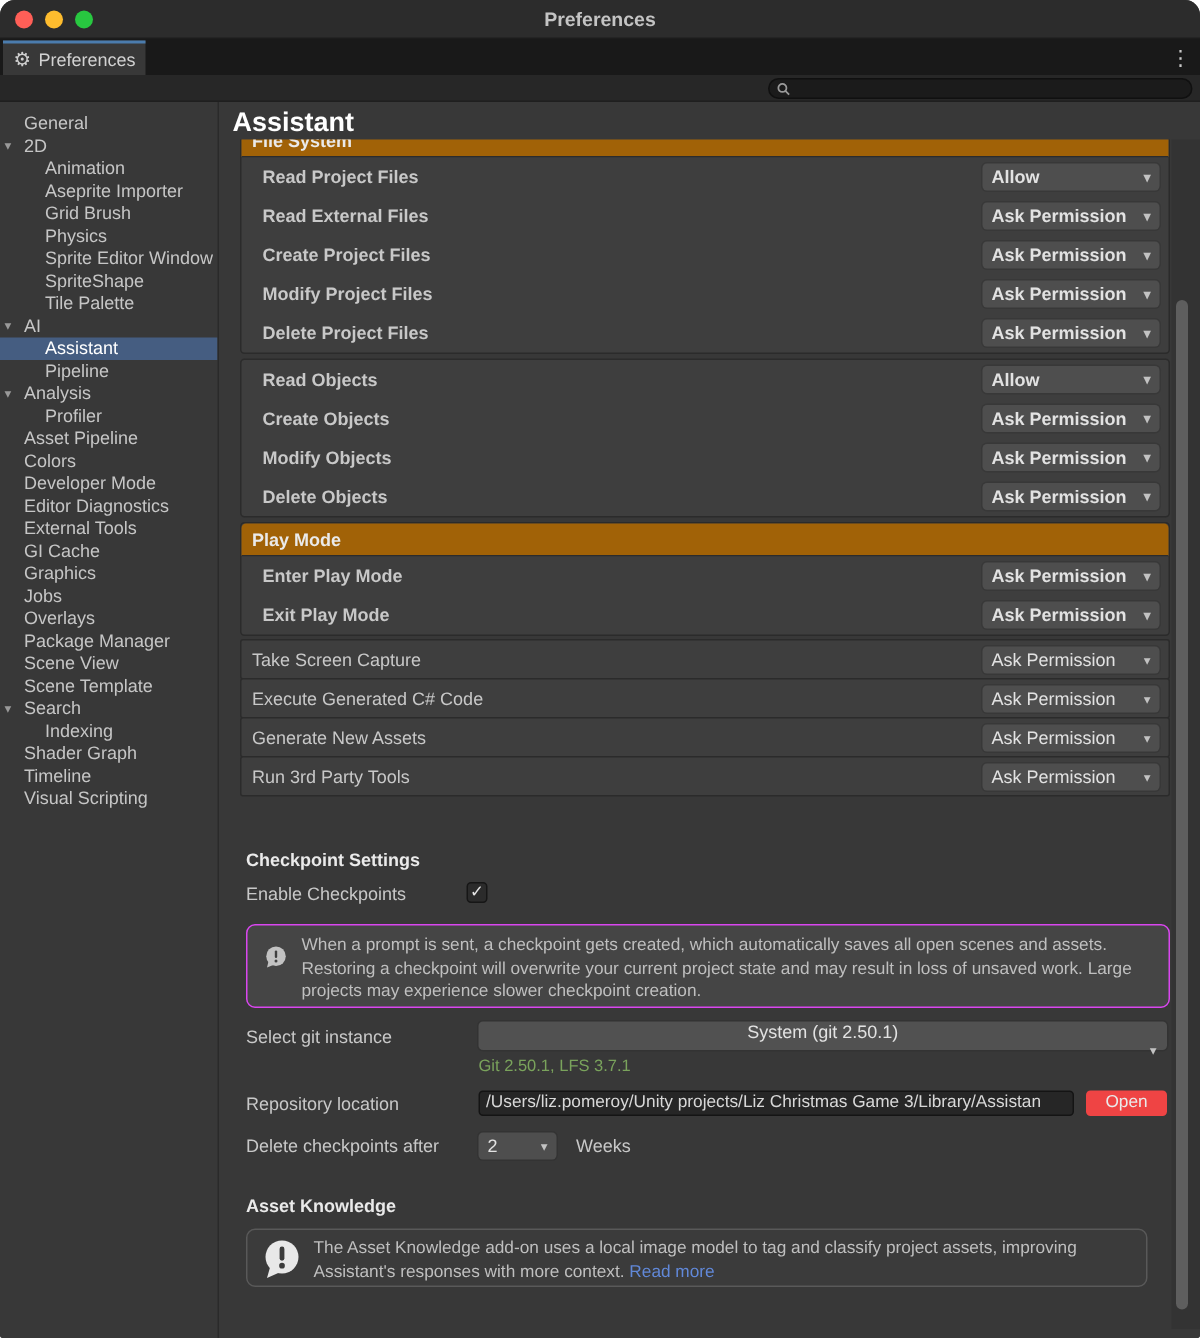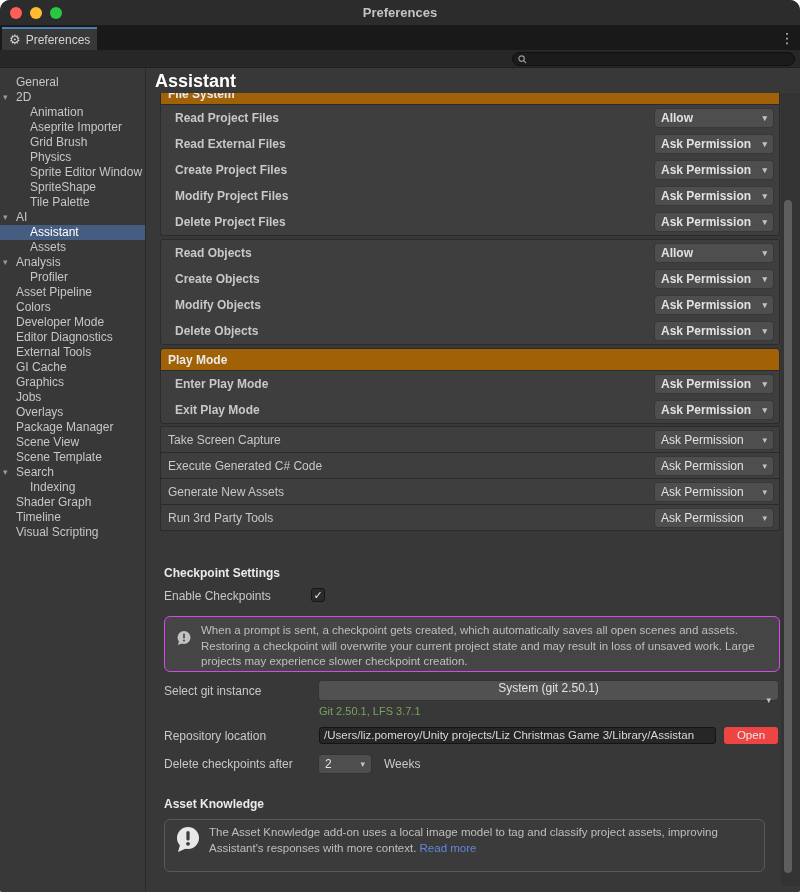--- a/index.html
+++ b/index.html
@@ -89,21 +89,21 @@
                 border:1px solid #141414; border-radius:3px; color:#d8d8d8; font-size:11.5px;
                 line-height:15px; padding:0 4px; white-space:nowrap; overflow:hidden; }
   .open-btn { position:absolute; left:577px; top:659px; width:54px; height:17px; background:#ef4444;
               border-radius:3px; color:#eaeaea; font-size:11.5px; line-height:17px; text-align:center; }
   .small-dd { position:absolute; left:172px; top:687px; width:52px; height:18px; background:#4e4e4e;
               border-radius:3px; display:flex; align-items:center; padding:0 6px;
               box-shadow:0 0 0 1px #2e2e2e66; }
   .weeks-label { position:absolute; left:237px; top:689px; font-size:12px; color:#c8c8c8; }
 
   
-  .ak-box { left:17px; top:751px; width:601px; height:53px; background:#3b3b3b;
+  .ak-box { left:17px; top:751px; width:601px; height:39px; background:#3b3b3b;
             border:1px solid #595959; padding:5px 10px 5px 44px; }
   .ak-box a { color:#6188d8; text-decoration:none; }
   .install-btn { position:absolute; left:17px; top:797px; height:19px; background:#565656;
                  border:1px solid #3c3c3c; border-radius:3px; color:#eaeaea; font-size:12px;
                  line-height:17px; padding:0 9px; display:inline-block; }
 
   
   .scroll-track { position:absolute; left:781px; top:93px; width:19px; height:793px; background:#333333; }
   .scroll-thumb { position:absolute; left:3px; top:107px; width:8px; height:673px;
                   background:#5e5e5e; border-radius:4px; }
@@ -144,21 +144,21 @@
         <div class="sb-item lvl0"><span class="caret">▾</span><span>2D</span></div>
         <div class="sb-item lvl1"><span>Animation</span></div>
         <div class="sb-item lvl1"><span>Aseprite Importer</span></div>
         <div class="sb-item lvl1"><span>Grid Brush</span></div>
         <div class="sb-item lvl1"><span>Physics</span></div>
         <div class="sb-item lvl1"><span>Sprite Editor Window</span></div>
         <div class="sb-item lvl1"><span>SpriteShape</span></div>
         <div class="sb-item lvl1"><span>Tile Palette</span></div>
         <div class="sb-item lvl0"><span class="caret">▾</span><span>AI</span></div>
         <div class="sb-item lvl1 selected"><span>Assistant</span></div>
-        <div class="sb-item lvl1"><span>Assets</span></div>
+        <div class="sb-item lvl1"><span>Pipeline</span></div>
         <div class="sb-item lvl0"><span class="caret">▾</span><span>Analysis</span></div>
         <div class="sb-item lvl1"><span>Profiler</span></div>
         <div class="sb-item lvl0"><span>Asset Pipeline</span></div>
         <div class="sb-item lvl0"><span>Colors</span></div>
         <div class="sb-item lvl0"><span>Developer Mode</span></div>
         <div class="sb-item lvl0"><span>Editor Diagnostics</span></div>
         <div class="sb-item lvl0"><span>External Tools</span></div>
         <div class="sb-item lvl0"><span>GI Cache</span></div>
         <div class="sb-item lvl0"><span>Graphics</span></div>
         <div class="sb-item lvl0"><span>Jobs</span></div>

